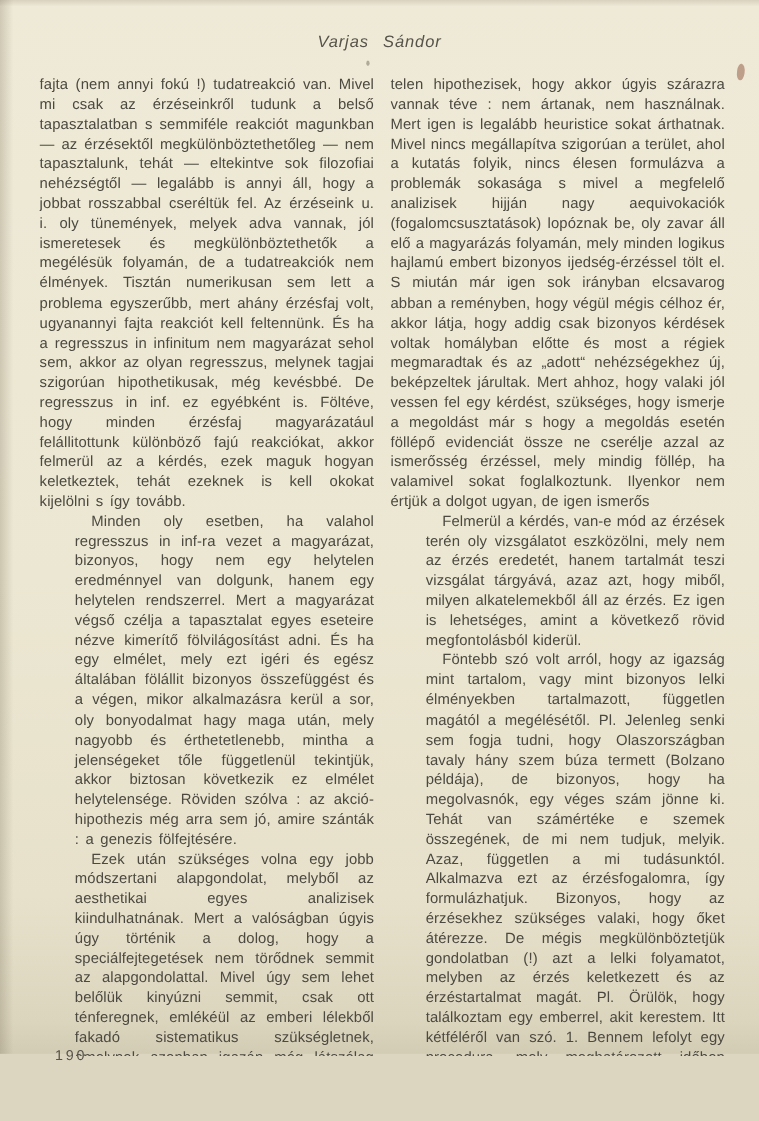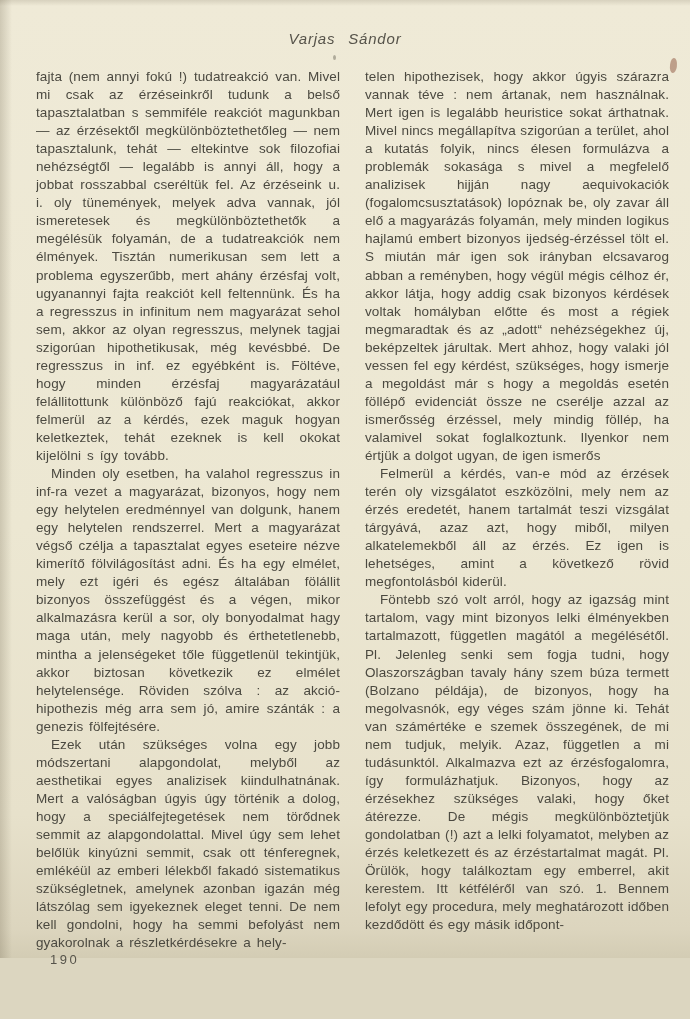--- a/index.html
+++ b/index.html
@@ -48,37 +48,37 @@
     font-size: 15px;
     letter-spacing: 0.8px;
     word-spacing: 8px;
     color: #56534a;
   }
   .columns {
     position: absolute;
     top: 68px;
     left: 36px;
     display: flex;
-    gap: 25px;
+    gap: 15px;
   }
   .col {
     width: 304px;
     height: 892px;
     overflow: hidden;
   }
   .col-left  { word-spacing: 2px; }
   .col-right { word-spacing: 0.6px; }
   .para {
     margin: 0;
     text-align: justify;
     font-size: 13.5px;
     line-height: 18.05px;
     letter-spacing: 0.1px;
   }
-  .para.indent { text-indent: 15px; }
+  .para.indent { text-indent: 15px; margin-left: 32px; }
   .footer {
     position: absolute;
     left: 50px;
     top: 952px;
     font-size: 13px;
     letter-spacing: 2.5px;
     color: #56534a;
   }
   .scan-mark {
     position: absolute;

